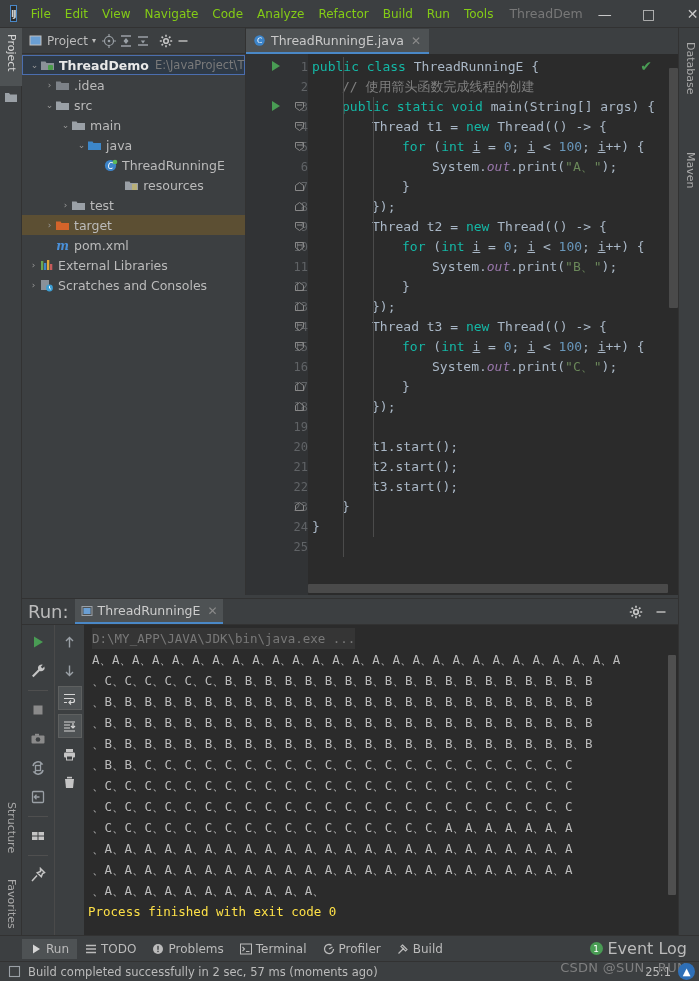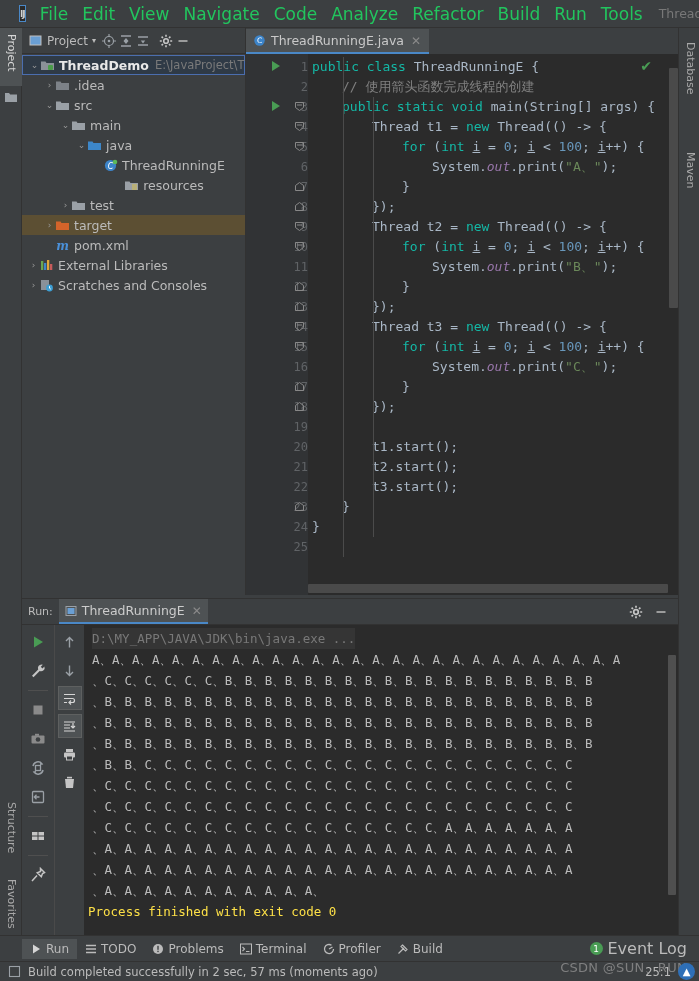--- a/index.html
+++ b/index.html
@@ -9,32 +9,32 @@
     font-family: "DejaVu Sans", "Liberation Sans", sans-serif;
     font-size: 12px;
     color: #bbbbbb;
     overflow: hidden;
   }
   #app { position: relative; width: 699px; height: 981px; }
 
   
   .menubar {
     height: 28px; display: flex; align-items: center;
-    background: #3c3f41; padding-left: 16px;
+    background: #3c3f41; padding-left: 7px;
     border-bottom: 1px solid #323232;
   }
   .ij-logo {
     width: 17px; height: 17px; margin: 0 7px 0 3px;
     border: 1px solid #4a88c7; background: #2b2b2b;
     color: #cfd2d4; font-size: 9px; font-weight: bold;
     display: flex; align-items: center; justify-content: center;
     letter-spacing: -1px;
   }
   .menu-item {
-    padding: 4px 7px; color: #22c55e; font-size: 17px; white-space: nowrap;
+    padding: 4px 7px; color: #84cc16; font-size: 12px; white-space: nowrap;
   }
   .win-title { color: #787878; font-size: 12.5px; margin-left: 9px; }
   .win-ctrls { margin-left: auto; display: flex; align-items: center; }
   .win-btn {
     width: 44px; height: 27px; display: flex;
     align-items: center; justify-content: center;
     color: #c8c8c8; font-size: 14px;
   }
 
   
@@ -170,21 +170,21 @@
   .run-panel {
     position: absolute; left: 22px; top: 598px;
     width: 656px; height: 337px;
     background: #3c3f41;
     border-top: 1px solid #323232;
   }
   .run-head {
     height: 26px; display: flex; align-items: center; gap: 6px;
     padding-left: 6px; border-bottom: 1px solid #323232;
   }
-  .run-lbl { font-size: 11px; color: #bbbbbb; }
+  .run-lbl { font-size: 18px; color: #bbbbbb; }
   .run-tab {
     display: flex; align-items: center; gap: 5px;
     padding: 3px 6px; background: #4e5254;
     border-bottom: 2px solid #4a88c7;
     font-size: 12.5px; color: #cccccc; height: 25px;
   }
   .run-head-right { margin-left: auto; display: flex; gap: 10px; padding-right: 10px; }
   .run-body { position: absolute; top: 26px; left: 0; right: 0; bottom: 0; display: flex; }
   .run-tb {
     width: 32px; flex: 0 0 32px; display: flex;

